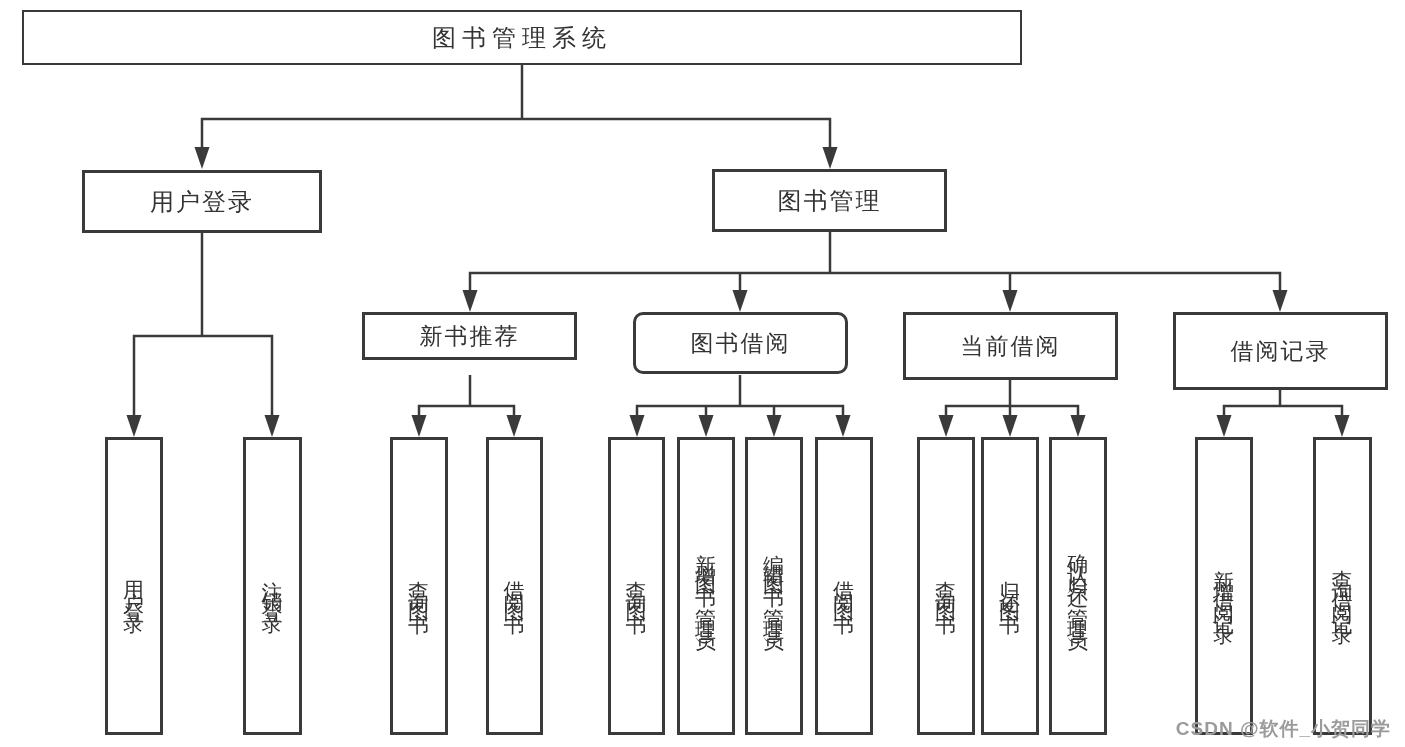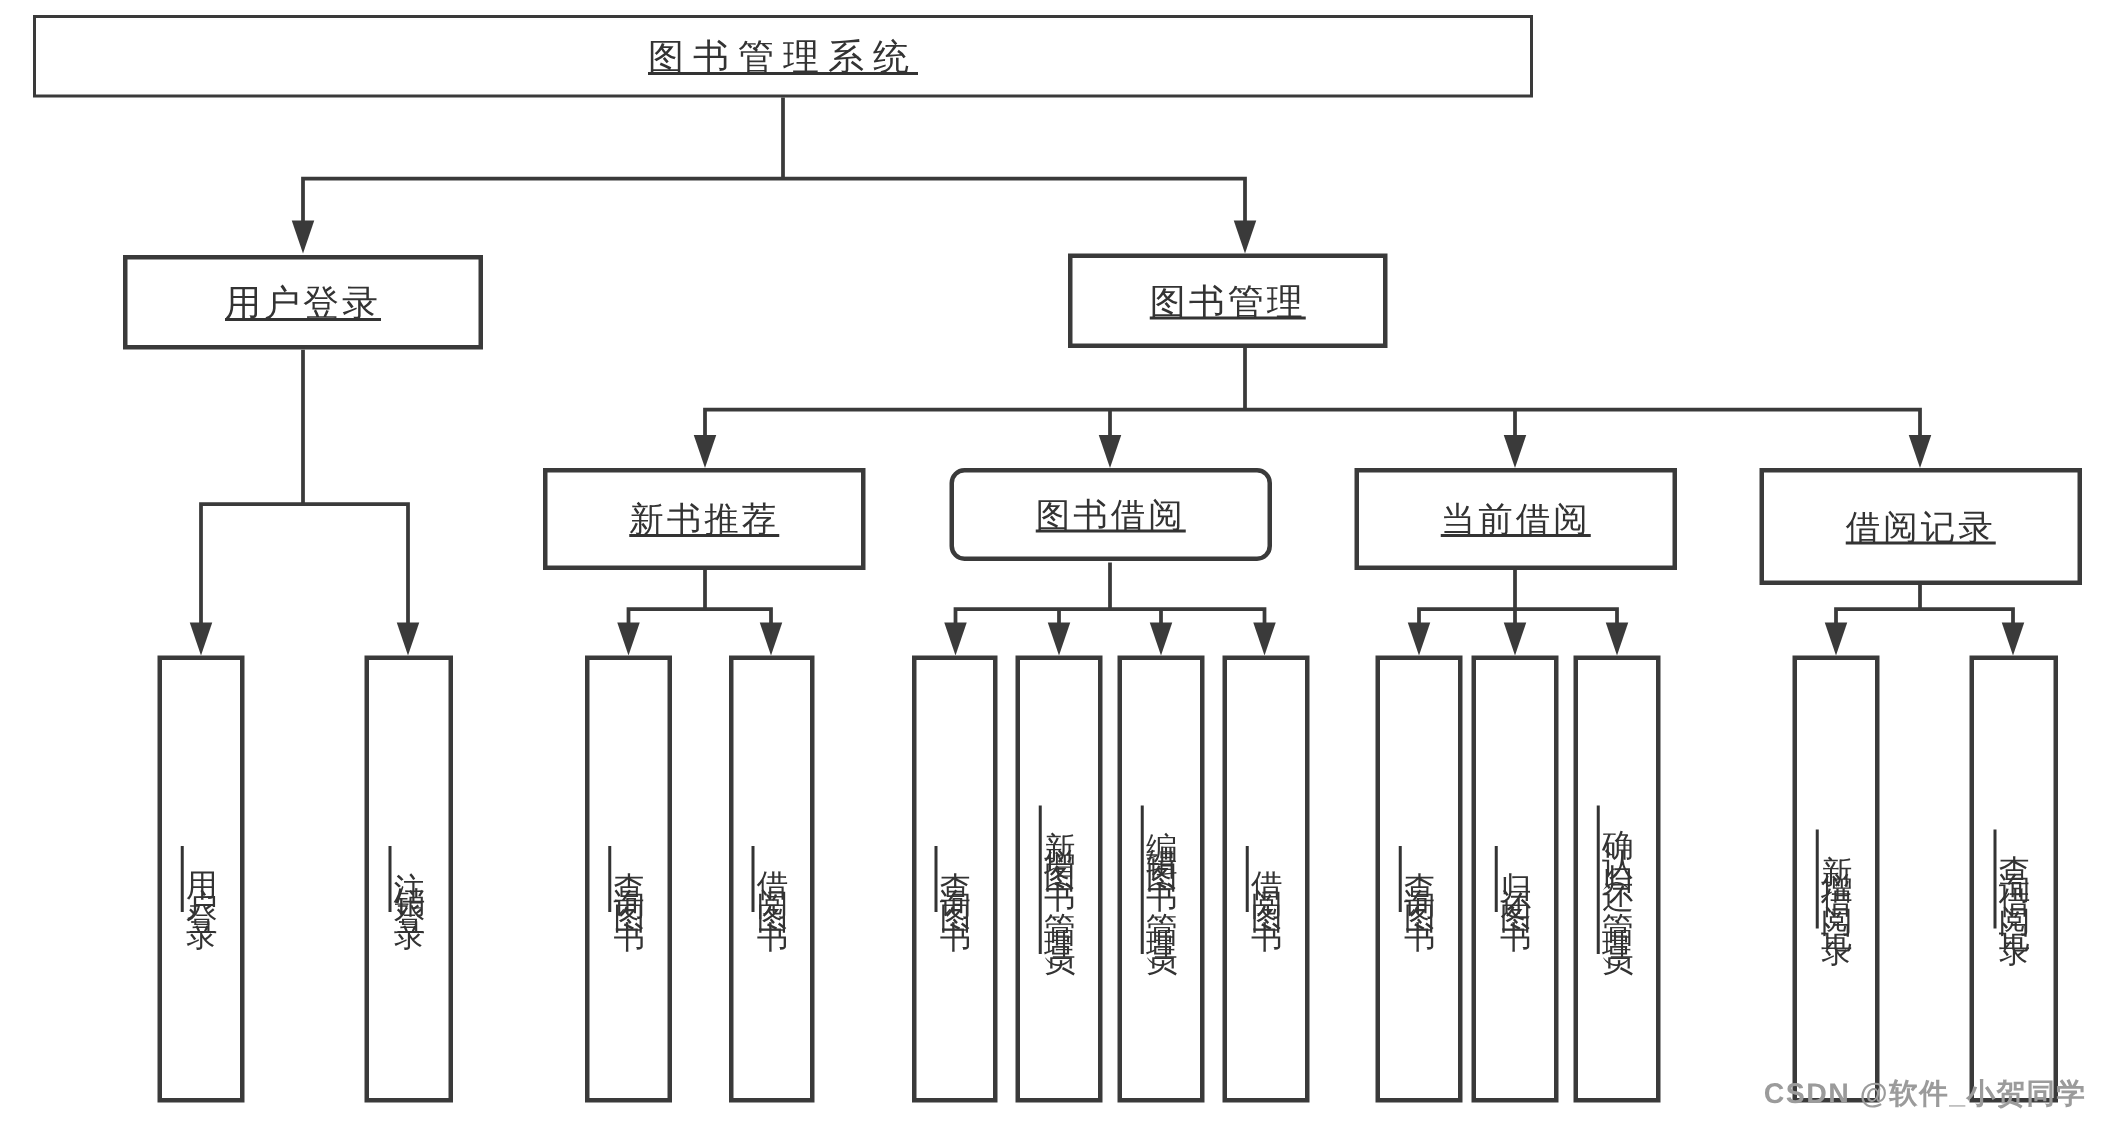--- a/index.html
+++ b/index.html
@@ -14,21 +14,20 @@
   .box{
     position:absolute;
     box-sizing:border-box;
     border:3px solid #3a3a3a;
     background:#ffffff;
     display:flex;
     align-items:center;
     justify-content:center;
     color:#333333;
     z-index:2;
-    text-decoration:underline;
   }
   .root-box{border-width:2px;font-size:24px;letter-spacing:6px;}
   .l2-box{font-size:24px;letter-spacing:2px;}
   .l3-box{font-size:23px;letter-spacing:2px;}
   .leaf-box{font-size:21px;}
   .leaf-box .vtext{
     writing-mode:vertical-rl;
     letter-spacing:11px;
     line-height:1;
     white-space:nowrap;
@@ -108,25 +107,25 @@
     </g>
   </svg>
 
   <div class="box root-box" style="left:22px;top:10px;width:1000px;height:55px;">
     <span>图书管理系统</span>
   </div>
 
   <div class="box l2-box" style="left:82px;top:170px;width:240px;height:63px;">
     <span>用户登录</span>
   </div>
-  <div class="box l2-box" style="left:712px;top:169px;width:213px;height:63px;">
+  <div class="box l2-box" style="left:712px;top:169px;width:235px;height:63px;">
     <span>图书管理</span>
   </div>
 
-  <div class="box l3-box" style="left:362px;top:312px;width:215px;height:68px;">
+  <div class="box l3-box" style="left:362px;top:312px;width:215px;height:48px;">
     <span>新书推荐</span>
   </div>
   <div class="box l3-box" style="left:633px;top:312px;width:215px;height:62px;border-radius:10px;">
     <span>图书借阅</span>
   </div>
   <div class="box l3-box" style="left:903px;top:312px;width:215px;height:68px;">
     <span>当前借阅</span>
   </div>
   <div class="box l3-box" style="left:1173px;top:312px;width:215px;height:78px;">
     <span>借阅记录</span>

